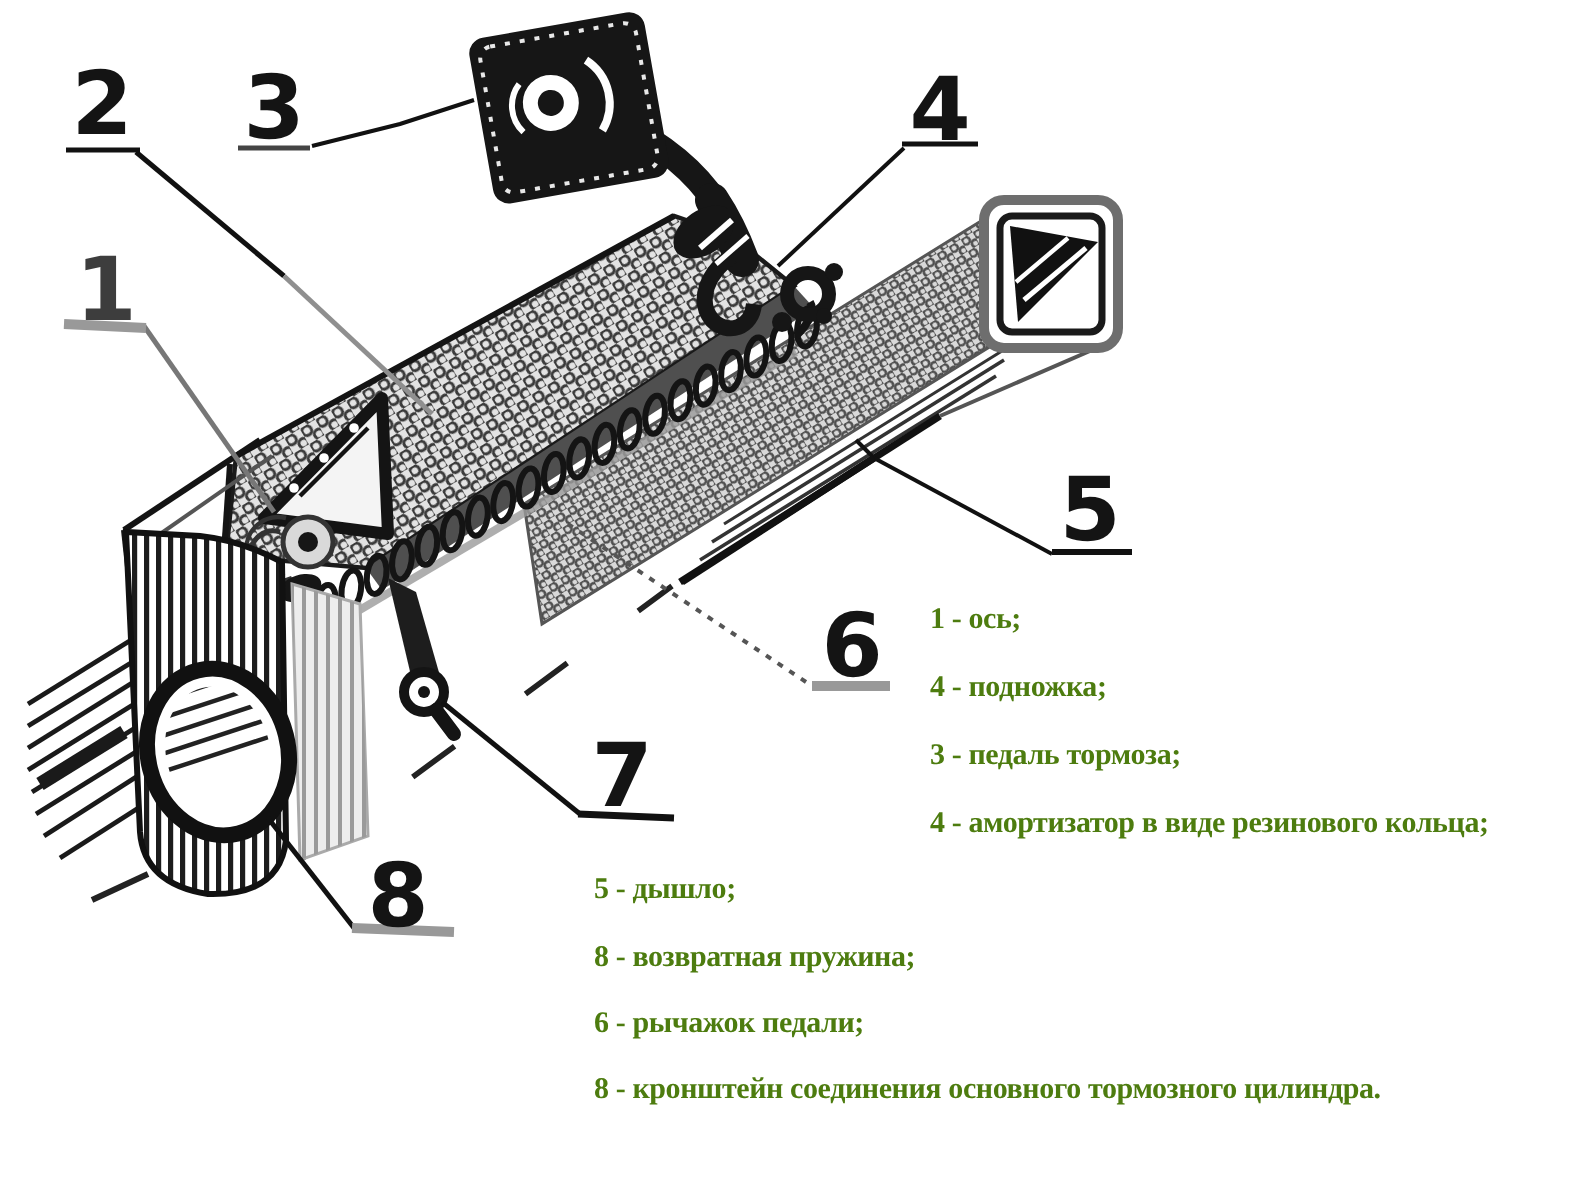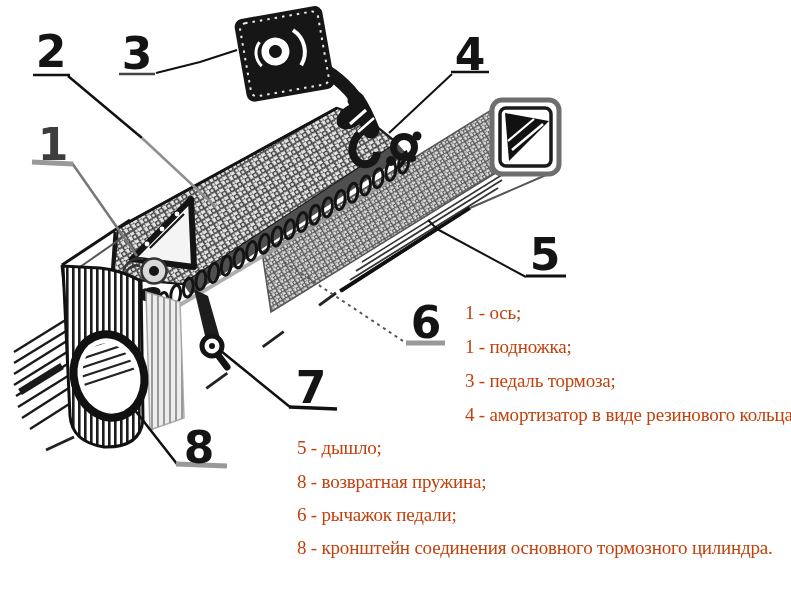--- a/index.html
+++ b/index.html
@@ -1,20 +1,20 @@
 <!DOCTYPE html>
 <html><head>
 <meta charset="utf-8">
 <style>
   html,body{margin:0;padding:0;background:#fff;}
   #stage{position:relative;width:791px;height:594px;background:#fff;overflow:hidden;
          font-family:"Liberation Serif",serif;}
   #stage svg{position:absolute;left:0;top:0;}
-  .legend-item{position:absolute;white-space:nowrap;font-weight:normal;font-size:19px;
-               letter-spacing:-0.2px;color:#c2410c;line-height:1;}
+  .legend-item{position:absolute;white-space:nowrap;font-weight:bold;font-size:15px;
+               letter-spacing:-0.2px;color:#4d7c0f;line-height:1;}
   .callout{font-family:"DejaVu Sans",sans-serif;font-weight:800;font-size:44px;}
 </style>
 </head>
 <body>
 
 <div id="stage">
 
 <svg width="791" height="594" viewBox="0 0 791 594">
   <defs>
     <pattern id="mesh" width="9" height="9" patternUnits="userSpaceOnUse" patternTransform="rotate(-31)">
@@ -210,21 +210,21 @@
   <text class="callout" x="137" y="69" text-anchor="middle" fill="#141414">3</text>
   <text class="callout" x="470" y="70" text-anchor="middle" fill="#141414">4</text>
   <text class="callout" x="545" y="270" text-anchor="middle" fill="#141414">5</text>
   <text class="callout" x="426" y="338" text-anchor="middle" fill="#141414">6</text>
   <text class="callout" x="311" y="403" text-anchor="middle" fill="#141414">7</text>
   <text class="callout" x="199" y="463" text-anchor="middle" fill="#141414">8</text>
 </svg>
 
 <div>
   <div class="legend-item" style="left:465px;top:303px">1 - ось;</div>
-  <div class="legend-item" style="left:465px;top:337px">1 - подножка;</div>
+  <div class="legend-item" style="left:465px;top:337px">4 - подножка;</div>
   <div class="legend-item" style="left:465px;top:371px">3 - педаль тормоза;</div>
   <div class="legend-item" style="left:465px;top:405px">4 - амортизатор в виде резинового кольца;</div>
   <div class="legend-item" style="left:297px;top:438px">5 - дышло;</div>
   <div class="legend-item" style="left:297px;top:472px">8 - возвратная пружина;</div>
   <div class="legend-item" style="left:297px;top:505px">6 - рычажок педали;</div>
   <div class="legend-item" style="left:297px;top:538px">8 - кронштейн соединения основного тормозного цилиндра.</div>
 </div>
 
 </div>
 

